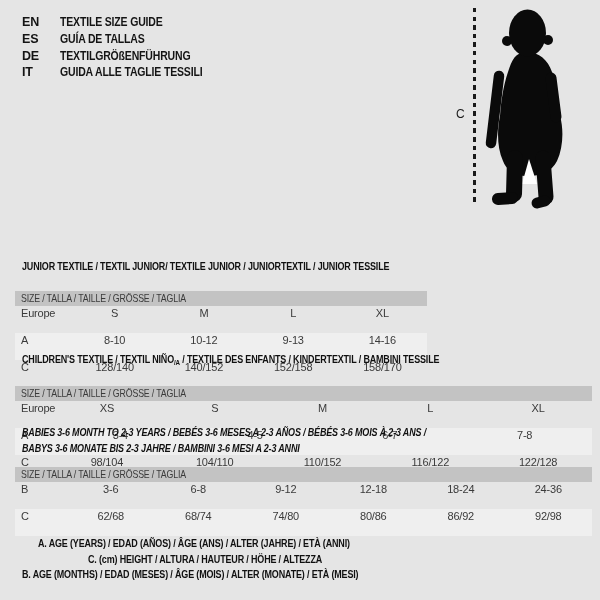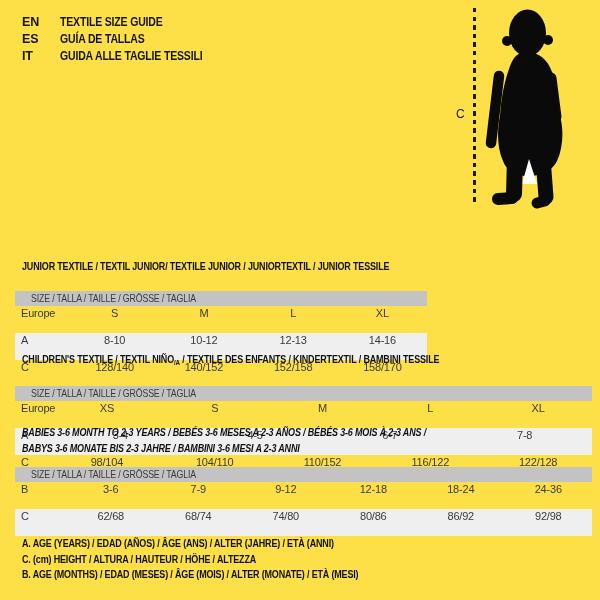--- a/index.html
+++ b/index.html
@@ -1,20 +1,20 @@
 <!DOCTYPE html>
 <html><head>
 <meta charset="utf-8">
 <style>
   * { margin:0; padding:0; box-sizing:border-box; }
   html,body { background:#ffffff; }
   body { font-family:"Liberation Sans", sans-serif; }
   .canvas {
     position:relative; width:600px; height:600px;
-    background:#fde047; overflow:hidden;
+    background:#e5e5e5; overflow:hidden;
     letter-spacing:-0.2px;
   }
 
   
   .lang-block { position:absolute; left:22px; top:14px; }
   .lang-row { display:flex; line-height:16.8px; font-size:12.5px; font-weight:bold; color:#141414; }
   .lang-code { width:38px; }
   .lang-label { display:inline-block; transform:scaleX(0.84); transform-origin:0 50%; white-space:pre; }
 
   
@@ -28,54 +28,58 @@
   
   .size-table { position:absolute; left:15px; }
   .tbl-title {
     padding-left:7px; font-size:11.5px; font-weight:bold; color:#101010;
     line-height:13px; margin-bottom:13px;
   }
   .tbl-title .t { display:inline-block; transform:scaleX(0.78); transform-origin:0 50%; white-space:pre; line-height:16px; vertical-align:top; }
   .tbl-title .subscr { font-size:8px; vertical-align:-2px; }
   .size-bar {
     height:15px; line-height:15px; background:#c3c3c3; color:#3a3a3a;
-    font-size:11px; padding-left:16px;
+    font-size:11px; padding-left:6px;
   }
   .size-bar .t { display:inline-block; transform:scaleX(0.8); transform-origin:0 50%; white-space:pre; }
   .trow { display:flex; height:27px; line-height:15.5px; font-size:11px; color:#3a3a3a; }
   .trow.alt { background:#efefef; }
   .trow .label { padding-left:6px; }
   .trow .val { flex:1; text-align:center; }
   #junior-table { top:215px; width:412px;margin-top:43px; }
   #junior-table .label { width:55px; }
   #children-table { top:318px; width:577px; margin-bottom:0;margin-top:33px; }
   #children-table .tbl-title { margin-bottom:15px; }
   #children-table .label { width:38px; }
   #babies-table { top:424px; width:577px; }
   #babies-table .tbl-title { line-height:16px; margin-bottom:7px;font-style:italic; }
   #babies-table .label { width:52px; }
 
   
   .footnotes { position:absolute; left:22px; top:536px; }
-  .footnote { font-size:11.5px; font-weight:bold; color:#101010; line-height:15.5px; }
+  .footnote { font-size:11.5px; font-weight:bold; color:#101010; line-height:15.5px;text-align:center; }
   .footnote .t { display:inline-block; transform:scaleX(0.78); transform-origin:0 50%; white-space:pre; }
 </style>
 </head>
 <body>
 
 <div class="canvas">
 
   <div class="lang-block">
     <div class="lang-row">
       <span class="lang-code">EN</span>
       <span class="lang-label">TEXTILE SIZE GUIDE</span>
     </div>
     <div class="lang-row">
       <span class="lang-code">ES</span>
       <span class="lang-label">GUÍA DE TALLAS</span>
+    </div>
+    <div class="lang-row">
+      <span class="lang-code">DE</span>
+      <span class="lang-label">TEXTILGRÖßENFÜHRUNG</span>
     </div>
     <div class="lang-row">
       <span class="lang-code">IT</span>
       <span class="lang-label">GUIDA ALLE TAGLIE TESSILI</span>
     </div>
   </div>
 
   <div class="measure-line"></div>
   <div class="measure-label">C</div>
   <svg class="figure-svg" viewBox="0 0 96 202" xmlns="http://www.w3.org/2000/svg">
@@ -108,21 +112,21 @@
       <span class="label">Europe</span>
       <span class="val">S</span>
       <span class="val">M</span>
       <span class="val">L</span>
       <span class="val">XL</span>
     </div>
     <div class="trow alt">
       <span class="label">A</span>
       <span class="val">8-10</span>
       <span class="val">10-12</span>
-      <span class="val">12-13</span>
+      <span class="val">9-13</span>
       <span class="val">14-16</span>
     </div>
     <div class="trow">
       <span class="label">C</span>
       <span class="val">128/140</span>
       <span class="val">140/152</span>
       <span class="val">152/158</span>
       <span class="val">158/170</span>
     </div>
   </section>
@@ -159,21 +163,21 @@
 
   <section class="size-table" id="babies-table">
     <div class="tbl-title">
       <span class="t"><span>BABIES 3-6 MONTH TO 2-3 YEARS / BEBÉS 3-6 MESES A 2-3 AÑOS / BÉBÉS 3-6 MOIS À 2-3 ANS /
 BABYS 3-6 MONATE BIS 2-3 JAHRE / BAMBINI 3-6 MESI A 2-3 ANNI</span><span class="subscr"></span><span></span></span>
     </div>
     <div class="size-bar"><span class="t">SIZE / TALLA / TAILLE / GRÖSSE / TAGLIA</span></div>
     <div class="trow">
       <span class="label">B</span>
       <span class="val">3-6</span>
-      <span class="val">7-9</span>
+      <span class="val">6-8</span>
       <span class="val">9-12</span>
       <span class="val">12-18</span>
       <span class="val">18-24</span>
       <span class="val">24-36</span>
     </div>
     <div class="trow alt">
       <span class="label">C</span>
       <span class="val">62/68</span>
       <span class="val">68/74</span>
       <span class="val">74/80</span>

